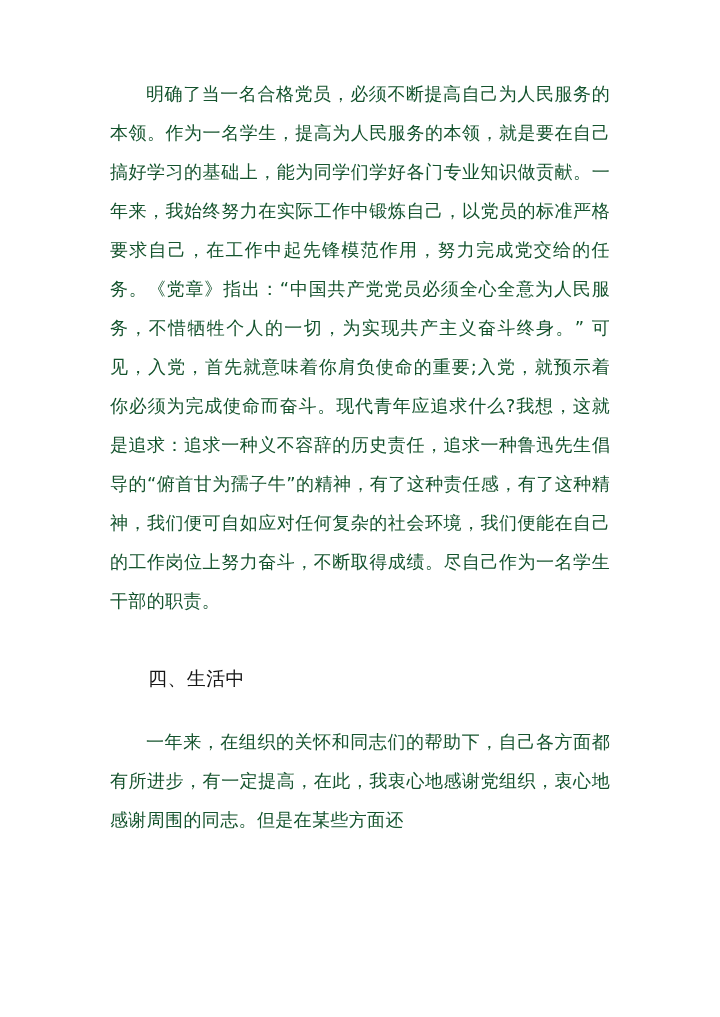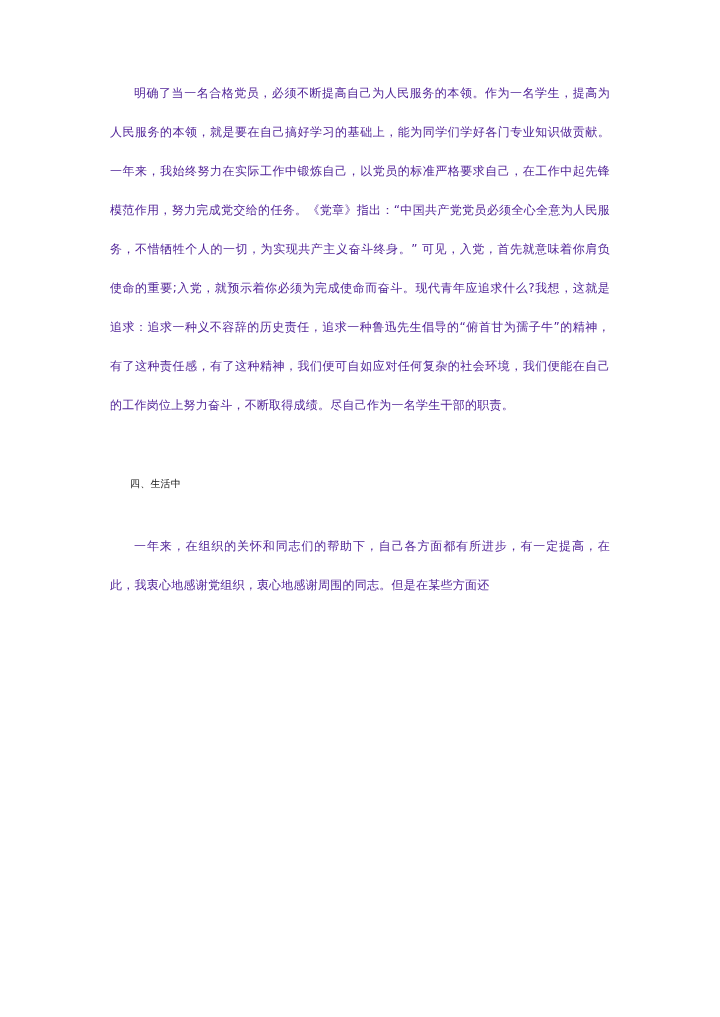--- a/index.html
+++ b/index.html
@@ -18,36 +18,36 @@
     overflow: hidden;
     box-sizing: border-box;
   }
   .text-column {
     position: absolute;
     left: 110px;
     top: 74px;
     width: 504px;
   }
   .para {
-    font-size: 12px;
+    font-size: 18px;
     line-height: 39px;
-    color: #4c1d95;
+    color: #14532d;
     text-align: justify;
     text-justify: inter-ideograph;
     text-indent: 2em;
     margin: 0 4px 24px 0;
     letter-spacing: 0.02em;
     word-break: break-all;
     -webkit-font-smoothing: antialiased;
   }
   .para.last {
     margin-bottom: 0;
   }
   .heading {
-    font-size: 10px;
+    font-size: 19px;
     line-height: 39px;
     color: #161616;
     text-indent: 2em;
     margin: 0 0 24px 0;
     letter-spacing: 0.02em;
     text-align: left;
   }
   .spacer-before-heading {
     height: 15px;
   }

